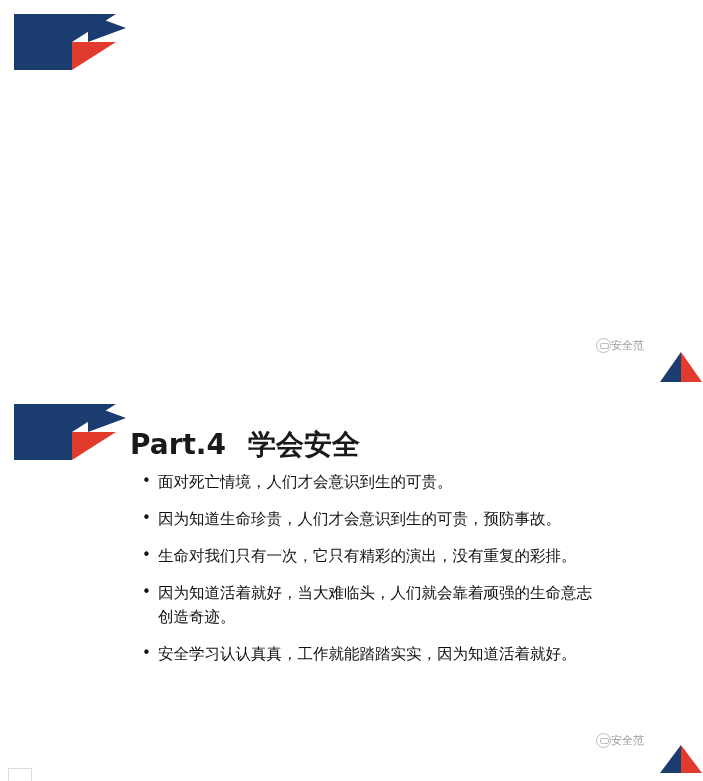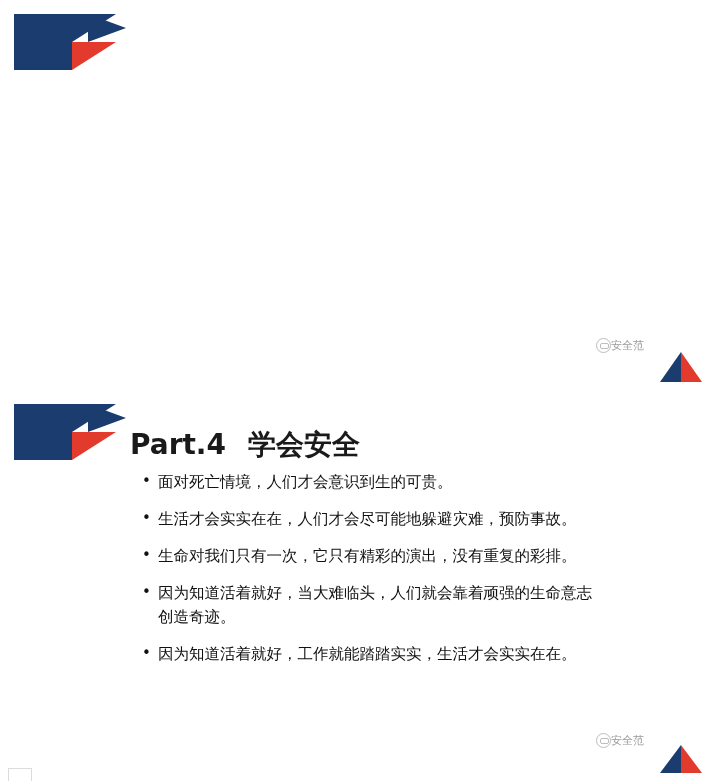--- a/index.html
+++ b/index.html
@@ -156,24 +156,24 @@
       <polygon points="74,2 112,16 74,30" fill="#1b3c6e"></polygon>
     </svg>
   </div>
 
   <div class="part-heading">
     <span>Part.4</span><span class="part-gap"></span><span>学会安全</span>
   </div>
 
   <ul class="bullet-list">
     <li>面对死亡情境，人们才会意识到生的可贵。</li>
-    <li>生活才会实实在在，人们才会尽可能地躲避灾难，预防事故。</li>
+    <li>因为知道生命珍贵，人们才会意识到生的可贵，预防事故。</li>
     <li>生命对我们只有一次，它只有精彩的演出，没有重复的彩排。</li>
     <li>因为知道活着就好，当大难临头，人们就会靠着顽强的生命意志创造奇迹。</li>
-    <li>因为知道活着就好，工作就能踏踏实实，生活才会实实在在。</li>
+    <li>安全学习认认真真，工作就能踏踏实实，因为知道活着就好。</li>
   </ul>
 
   <div class="watermark" style="left:596px; top:343px;">
     <span class="wm-circle"></span>
     <span>安全范</span>
   </div>
   <div style="position:absolute;left:660px;top:353px;width:42px;height:30px;">
     <svg width="42" height="30" viewBox="0 0 42 30">
       <polygon points="0,30 21,2 21,30" fill="#1b3c6e"></polygon>
       <polygon points="21,2 42,30 21,30" fill="#e23b2e"></polygon>

